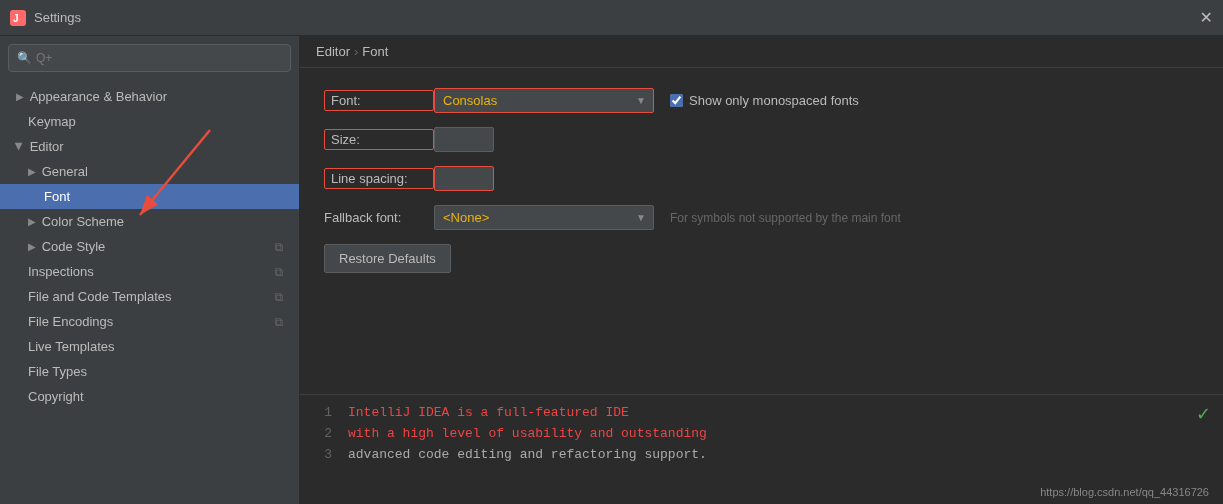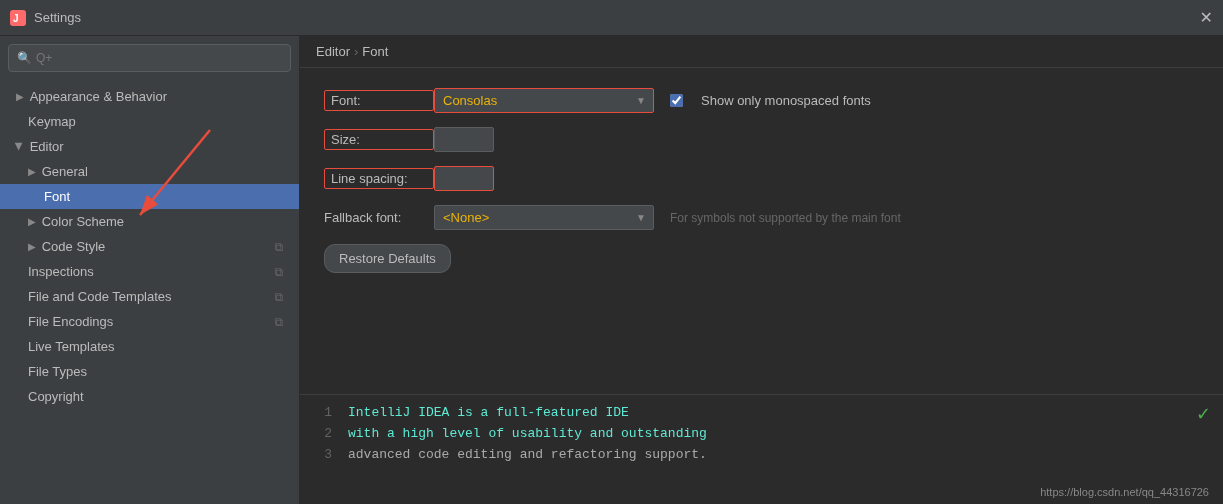--- a/index.html
+++ b/index.html
@@ -253,21 +253,21 @@
       margin-right: 8px;
       accent-color: #4b6eaf;
     }
 
     .restore-btn {
       background: #45484a;
       border: 1px solid #5a5d5f;
       color: #bbb;
       font-size: 13px;
       padding: 6px 14px;
-      border-radius: 11px;
+      border-radius: 2px;
       cursor: pointer;
       margin-bottom: 20px;
     }
 
     
     .code-preview {
       background: #2b2b2b;
       border-top: 1px solid #3c3f41;
       position: relative;
       flex-shrink: 0;
@@ -289,21 +289,21 @@
     }
     .line-number {
       color: #606366;
       min-width: 20px;
       margin-right: 16px;
       text-align: right;
       user-select: none;
       font-size: 13px;
     }
     .code-text {
-      color: #5eead4;
+      color: #ef4444;
       font-size: 13px;
     }
     .code-text.dim {
       color: #aaa;
     }
 
     .code-valid-icon {
       position: absolute;
       top: 8px;
       right: 12px;
@@ -426,21 +426,21 @@
 
       
       <div class="form-row">
         <span class="form-label highlighted">Font:</span>
         <div class="font-select-wrapper">
           <select class="font-select font-select-highlighted">
             <option>Consolas</option>
           </select>
           <span class="select-arrow">▼</span>
         </div>
-        <div class="checkbox-row" style="margin-left:16px;gap:12px;">
+        <div class="checkbox-row" style="margin-left:16px;">
           <input type="checkbox" checked="" style="">
           <span>Show only monospaced fonts</span>
         </div>
       </div>
 
       
       <div class="form-row">
         <span class="form-label highlighted">Size:</span>
         <input type="text" class="size-input" style="">
       </div>

